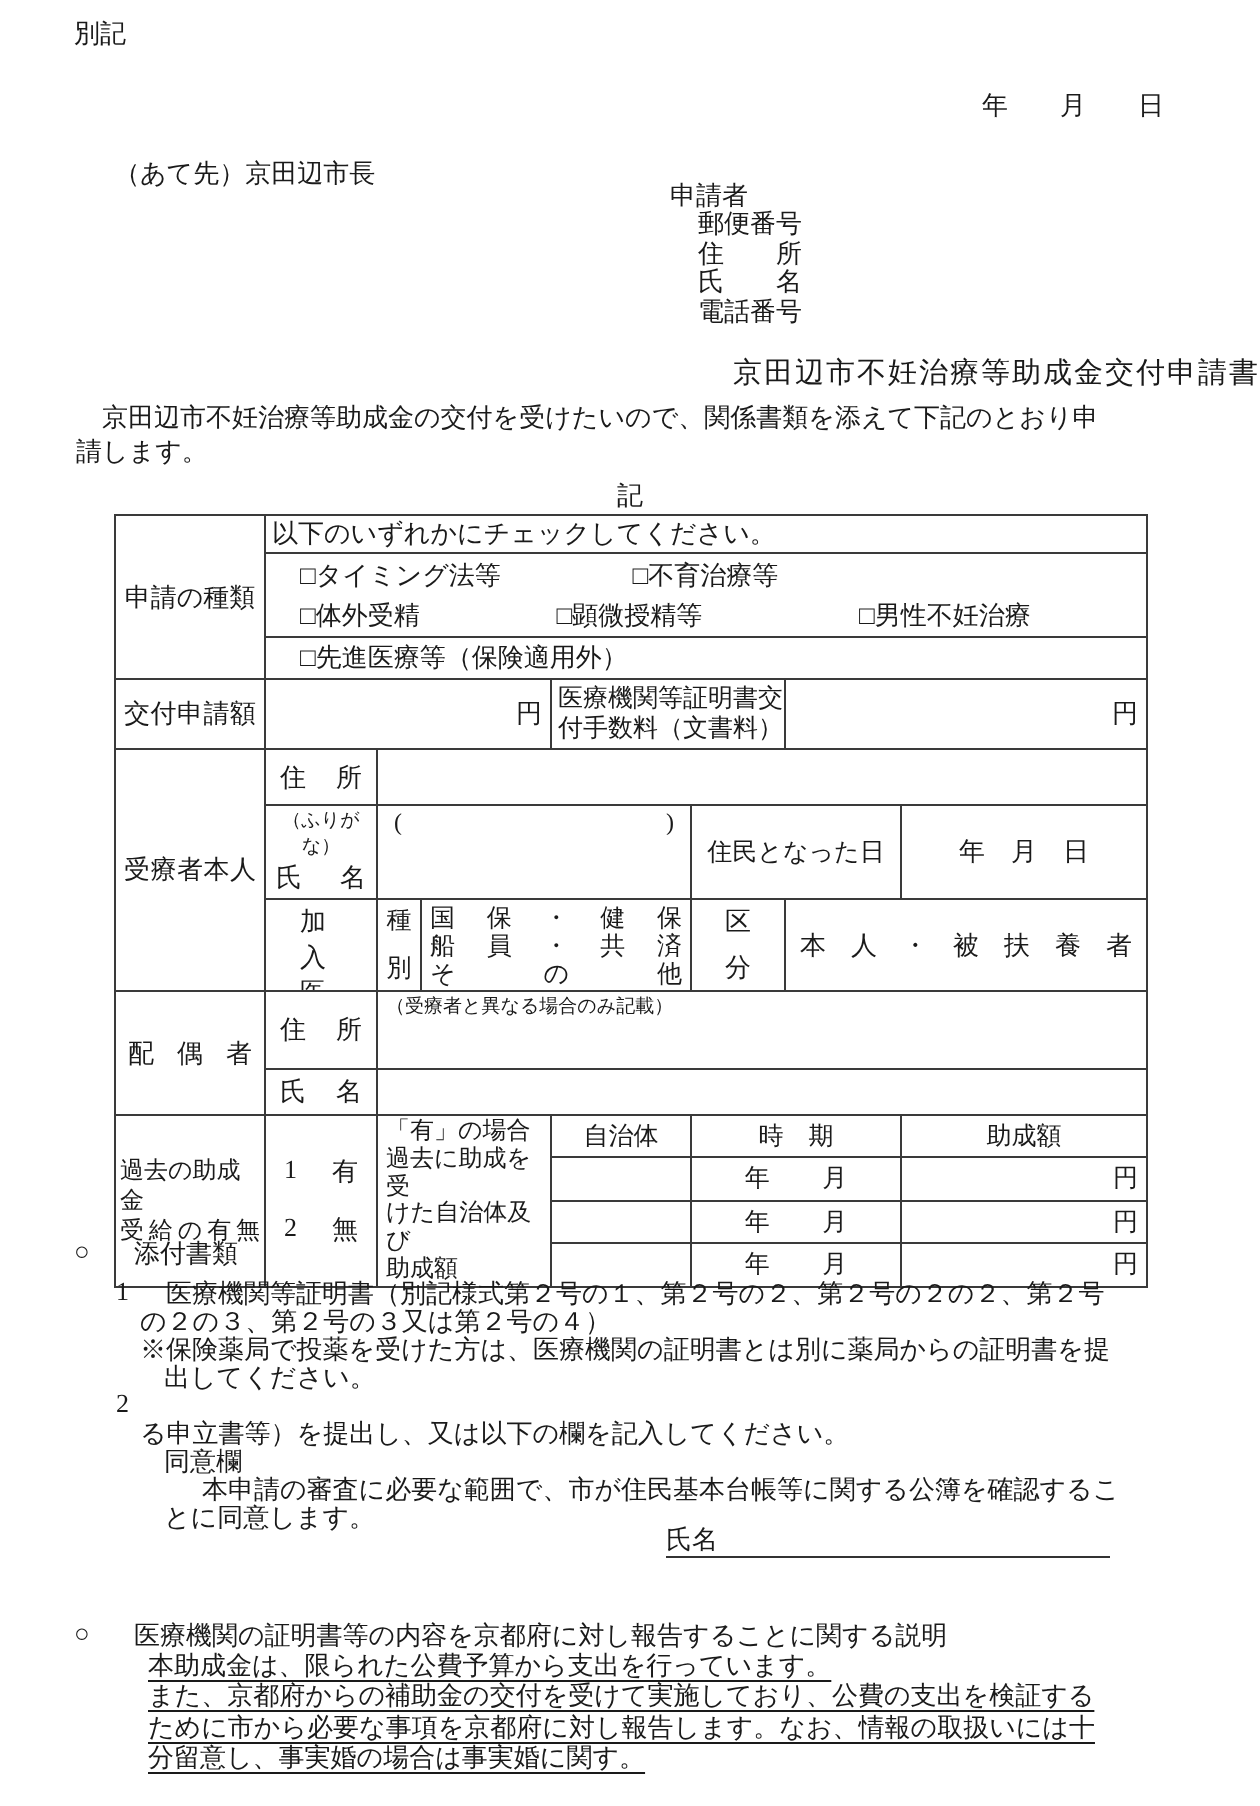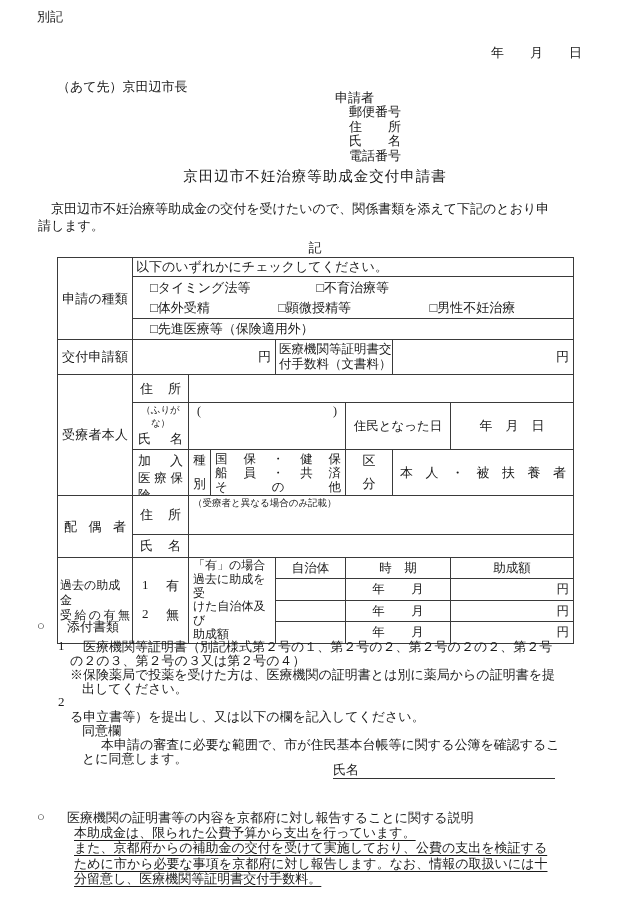--- a/index.html
+++ b/index.html
@@ -61,21 +61,21 @@
   <div class="abs" style="left:57px;top:78px;">（あて先）京田辺市長</div>
 
   <div class="abs" style="left:335px;top:91px;line-height:14.4px;">
     <div>申請者</div>
     <div class="fld">郵便番号</div>
     <div class="fld">住所</div>
     <div class="fld">氏名</div>
     <div class="fld">電話番号</div>
   </div>
 
-  <div class="ctrline title" style="top:167px;">京田辺市不妊治療等助成金交付申請書</div>
+  <div class="ctrline title" style="top:177px;text-align:right;">京田辺市不妊治療等助成金交付申請書</div>
 
   <div class="abs" style="left:38px;top:200px;">　京田辺市不妊治療等助成金の交付を受けたいので、関係書類を添えて下記のとおり申</div>
   <div class="abs" style="left:38px;top:217px;">請します。</div>
 
   <div class="ctrline" style="top:239px;">記</div>
 
   <table class="form">
     <colgroup>
       <col style="width:75px">
         <col style="width:48px">
@@ -129,21 +129,21 @@
       <td colspan="3" class="topv">
         <div class="furi">
               <span>(</span>
               <span>)</span>
             </div>
       </td>
       <td colspan="2" class="lblc" style="font-size:12.5px;">住民となった日</td>
       <td class="lblc">年　月　日</td>
     </tr>
     <tr style="height:45px;">
-      <td colspan="2" style="padding:0 5px;">
+      <td colspan="2" style="padding:0 17px;">
         <div class="vflex sb h41">
           <div class="dist">加入</div>
           <div class="dist" style="font-size:12.5px;">医療保険</div>
         </div>
       </td>
       <td style="padding:0;">
         <div class="vflex sb h41" style="align-items:center;font-size:12.5px;">
           <div>種</div>
           <div>別</div>
         </div>
@@ -249,15 +249,15 @@
 
   <div class="siglinewrap">
     <span>氏名</span>
   </div>
 
   <div class="abs" style="left:37px;top:809px;">○</div>
   <div class="abs" style="left:67px;top:809px;">医療機関の証明書等の内容を京都府に対し報告することに関する説明</div>
   <div class="abs ul" style="left:74px;top:824px;">本助成金は、限られた公費予算から支出を行っています。</div>
   <div class="abs ul" style="left:74px;top:839px;">また、京都府からの補助金の交付を受けて実施しており、公費の支出を検証する</div>
   <div class="abs ul" style="left:74px;top:855px;">ために市から必要な事項を京都府に対し報告します。なお、情報の取扱いには十</div>
-  <div class="abs ul" style="left:74px;top:870px;">分留意し、医療機関等証明書交付手数料。</div>
+  <div class="abs ul" style="left:74px;top:870px;">分留意し、事実婚の場合は事実婚に関す。</div>
 
 </div>
 
 </body></html>

